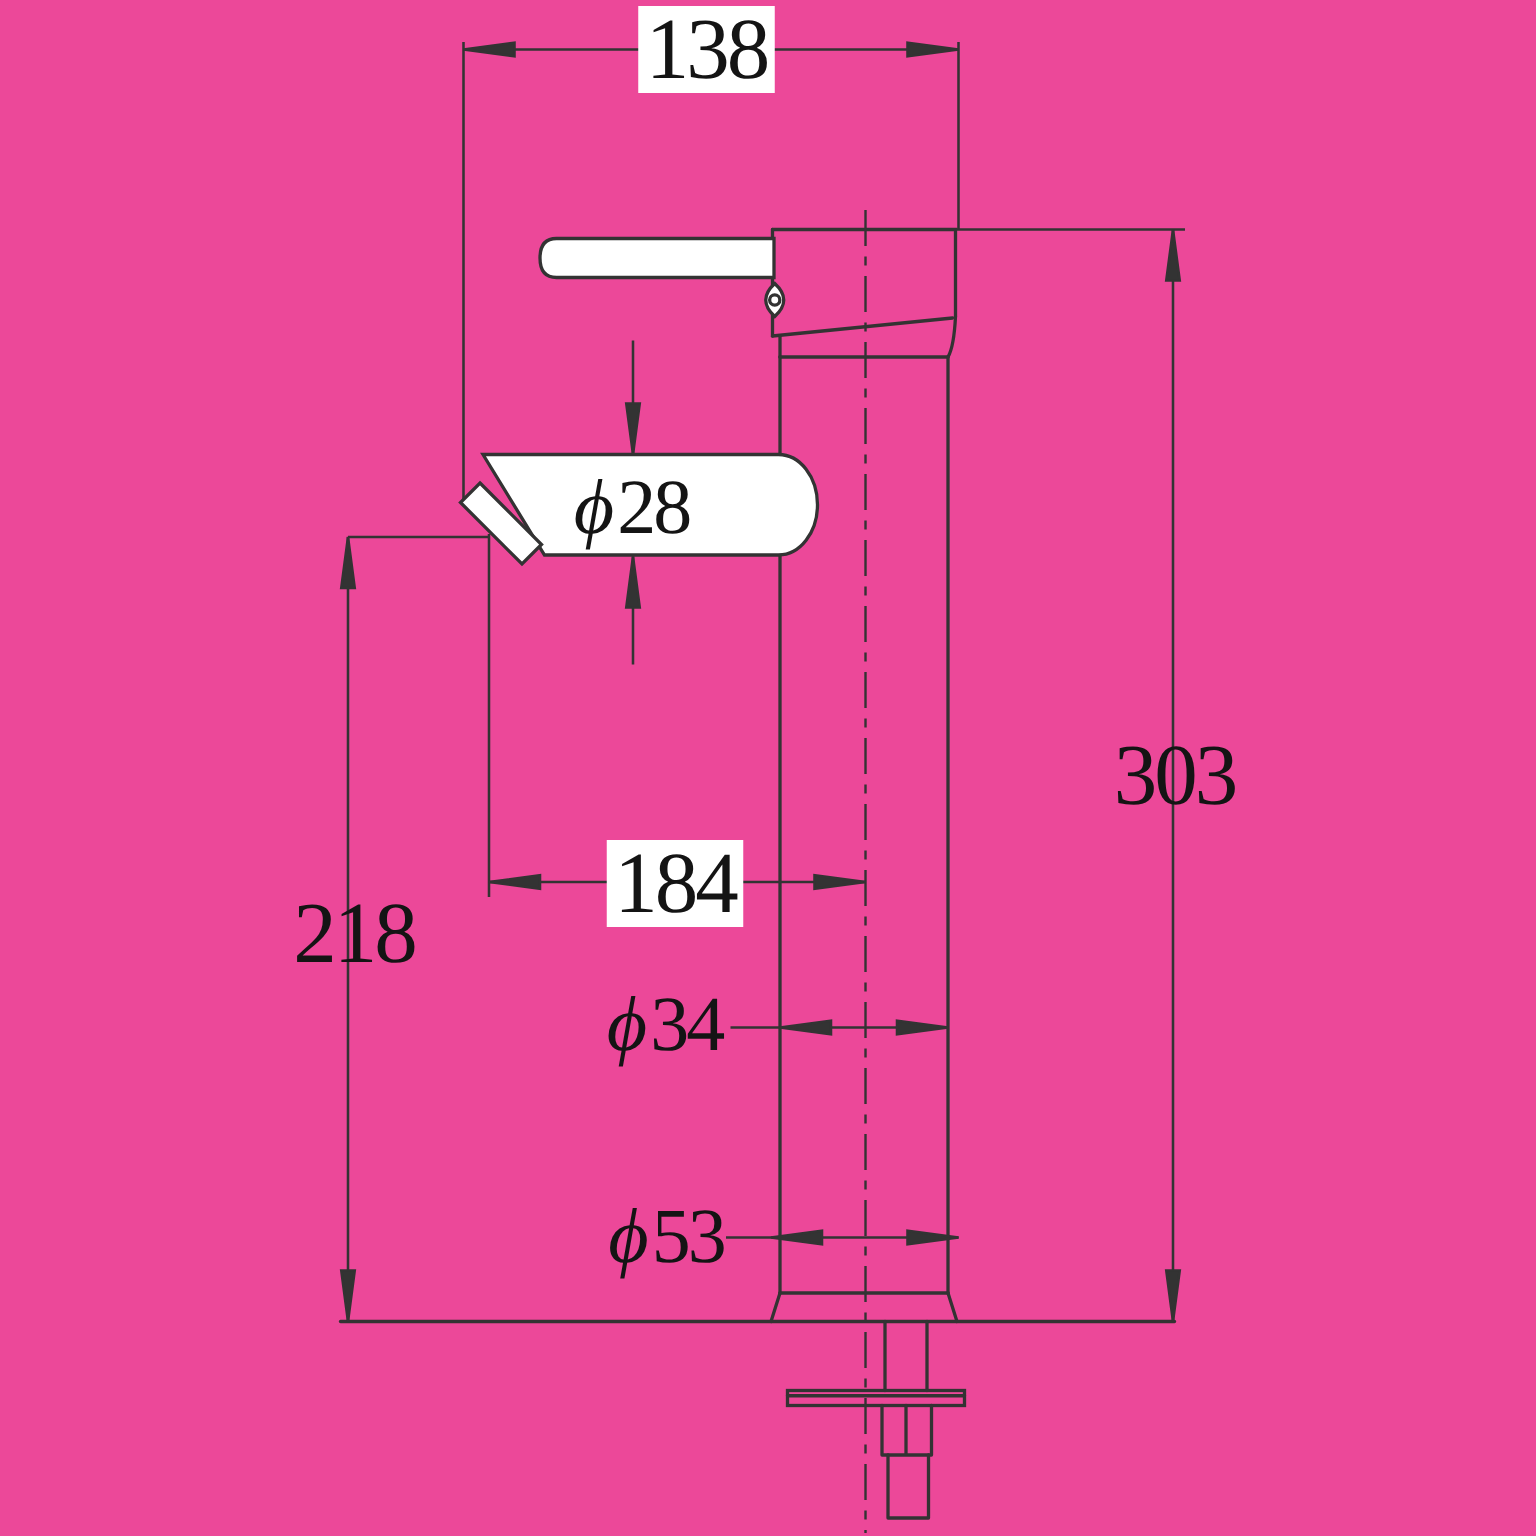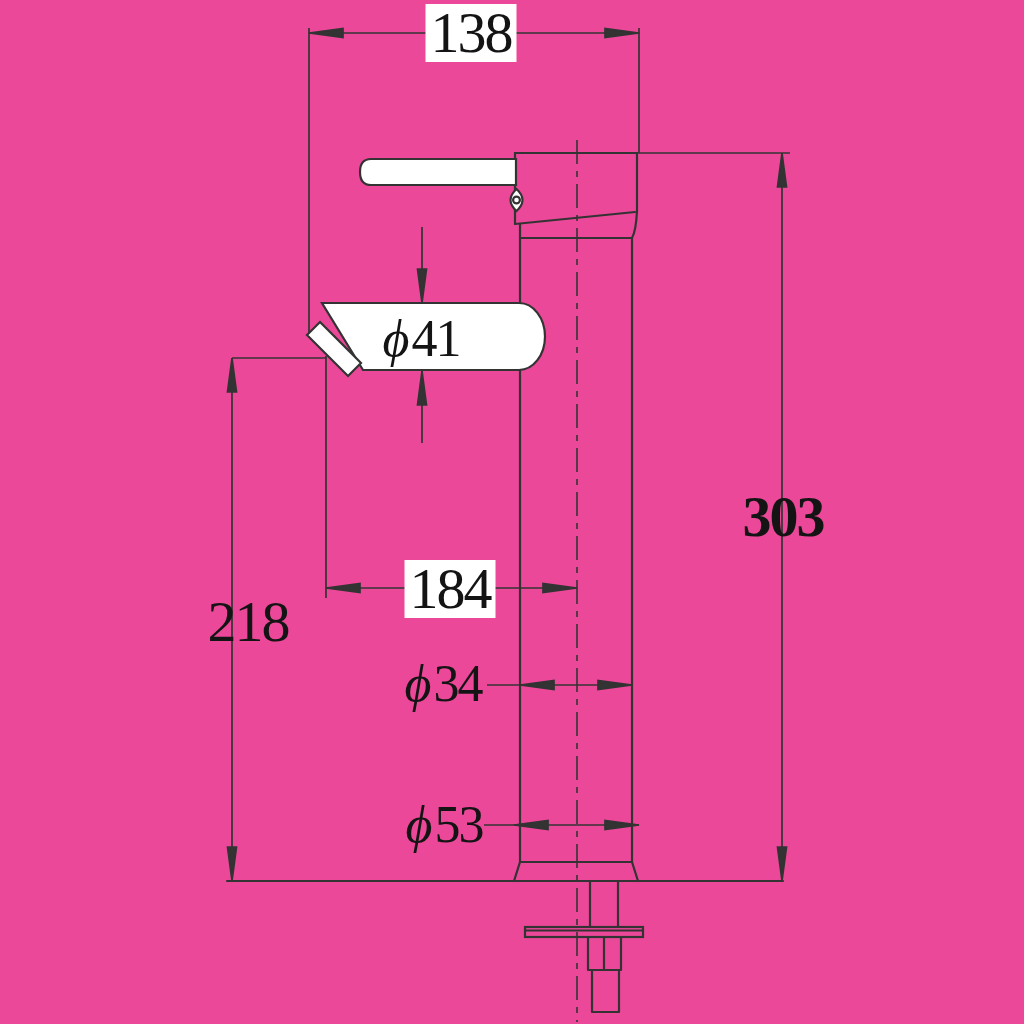--- a/index.html
+++ b/index.html
@@ -120,28 +120,28 @@
       <g>
         <path d="M484,825 H639"></path>
         <polygon points="514,825 548,820.5 548,829.5" fill="#333"></polygon>
         <polygon points="639,825 605,820.5 605,829.5" fill="#333"></polygon>
       </g>
     </g>
   </svg>
 
   <div class="dim-label boxed" style="left:471px;top:33px;">138</div>
 
-  <div class="dim-label" style="left:783px;top:517px;font-weight:bold;">303</div>
+  <div class="dim-label" style="left:783px;top:517px;">303</div>
 
-  <div class="dim-label" style="left:248px;top:622px;">218</div>
+  <div class="dim-label" style="left:236px;top:622px;">218</div>
 
   <div class="dim-label boxed" style="left:450px;top:589px;">184</div>
 
   <div class="dim-label dia" style="left:421px;top:339px;">
-    <span class="phi">ϕ</span><span>41</span>
+    <span class="phi">ϕ</span><span>28</span>
   </div>
 
   <div class="dim-label dia" style="left:443px;top:684px;">
     <span class="phi">ϕ</span><span>34</span>
   </div>
 
   <div class="dim-label dia" style="left:444px;top:825px;">
     <span class="phi">ϕ</span><span>53</span>
   </div>
 

